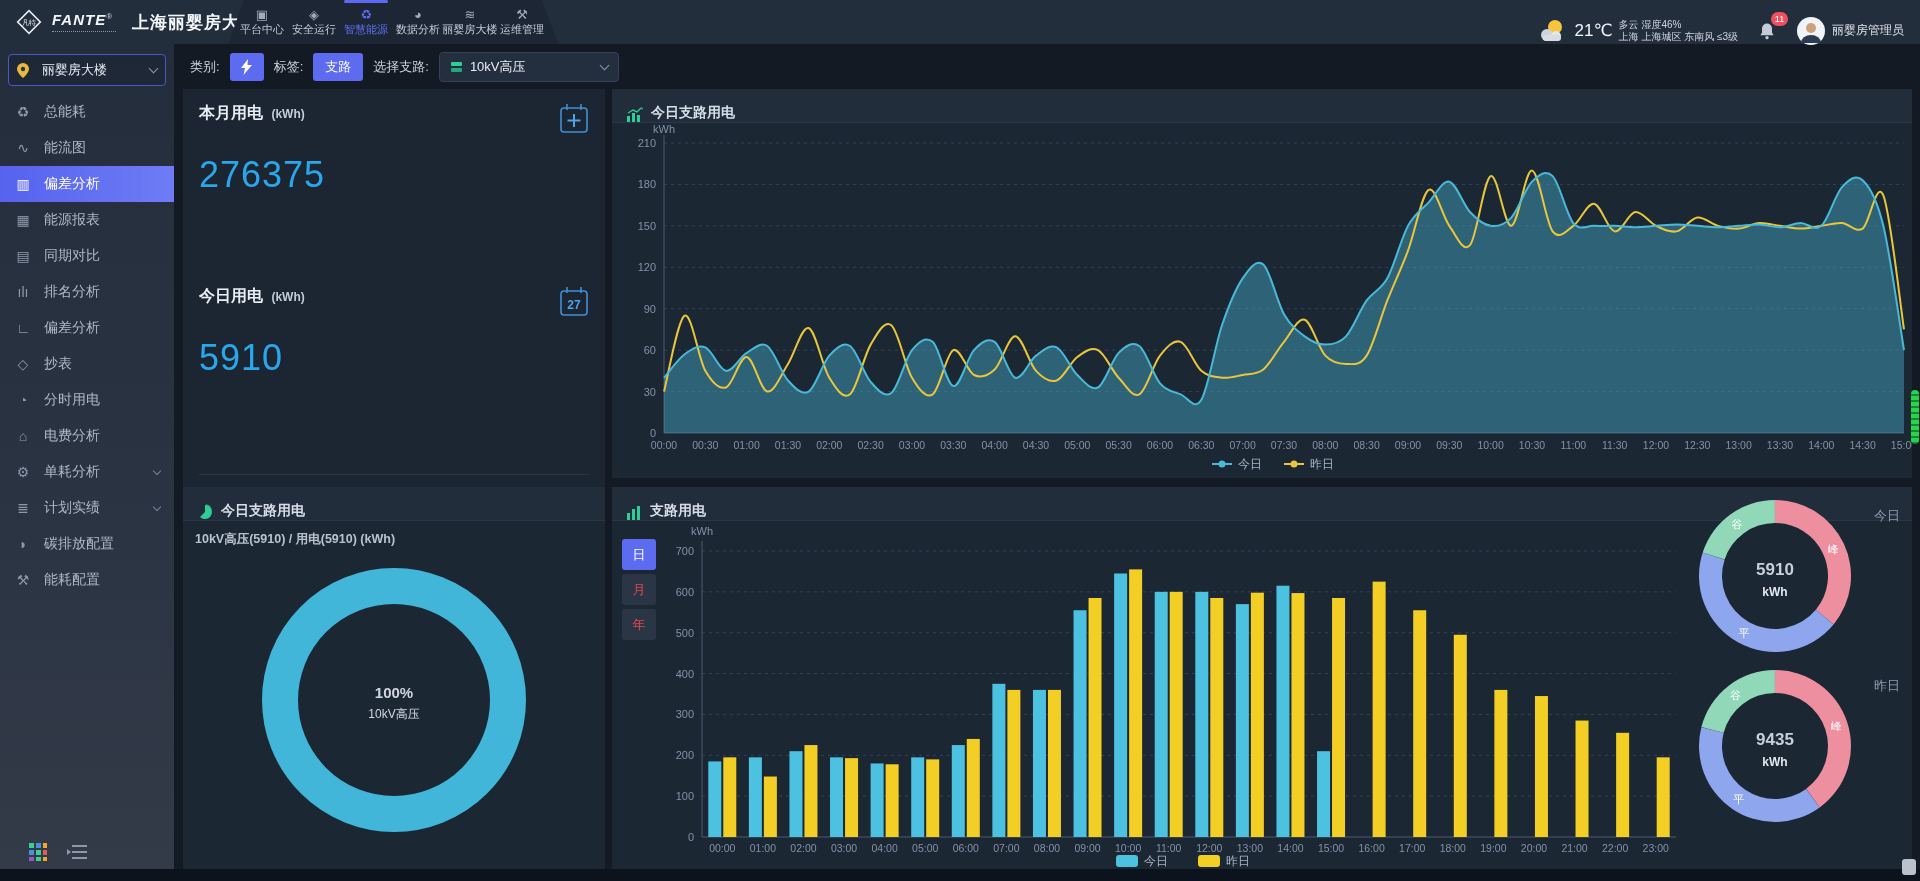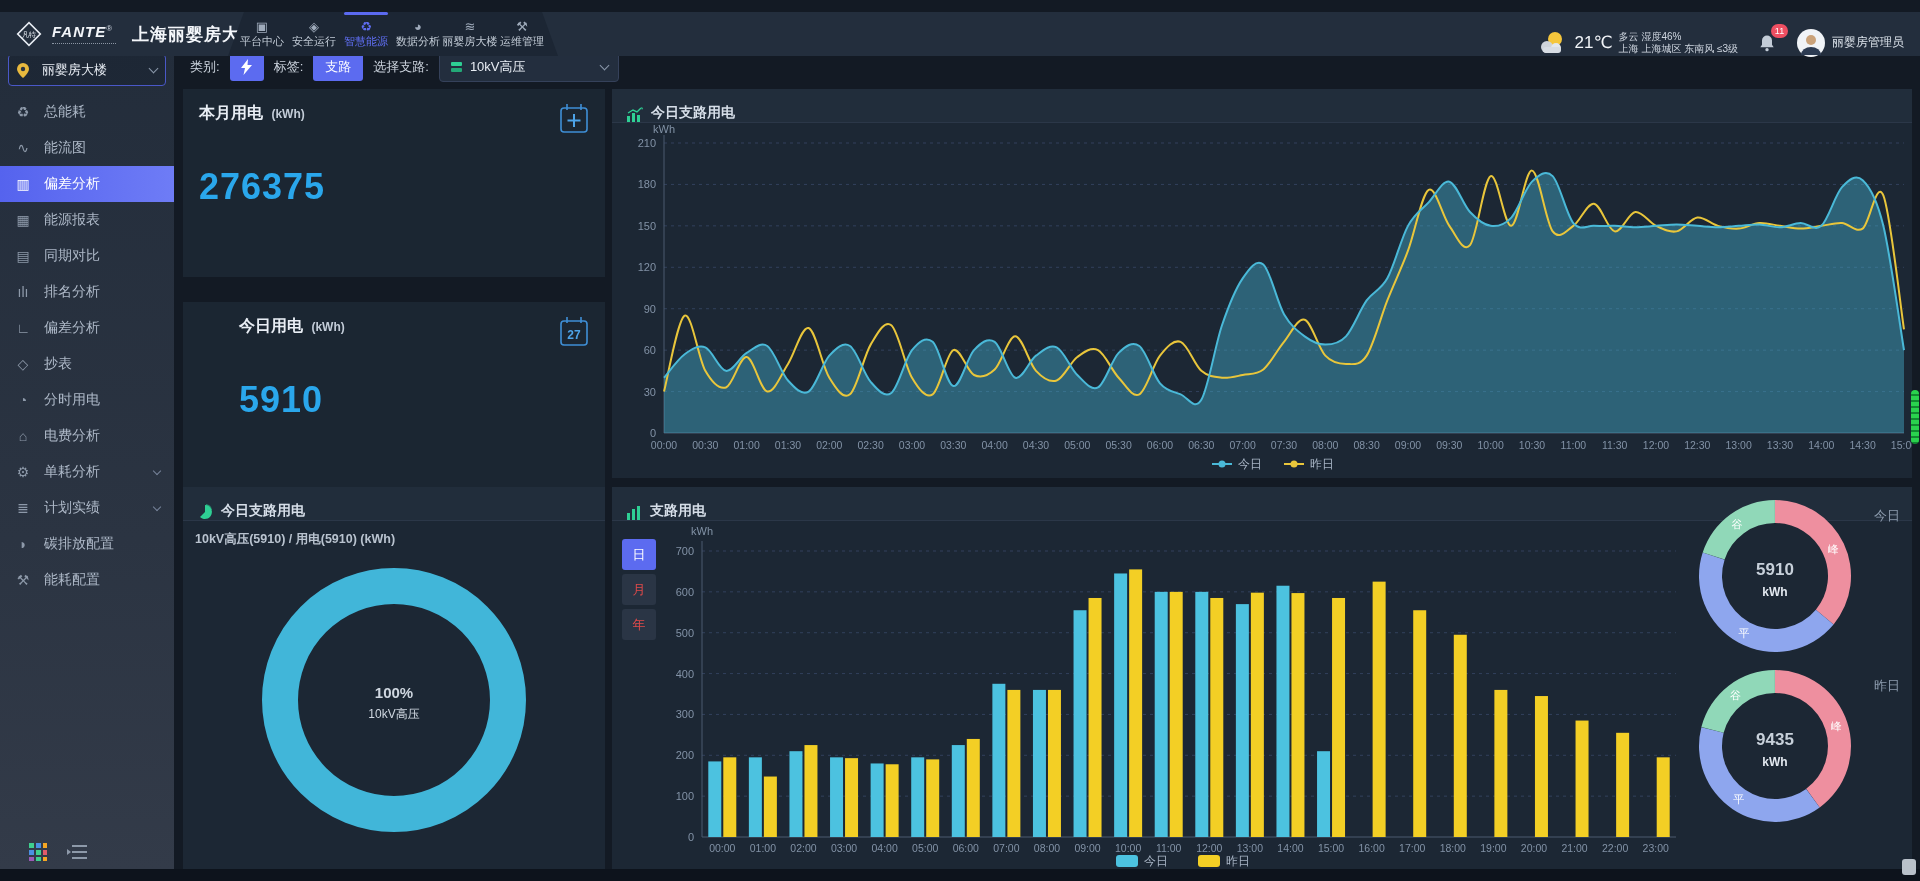--- a/index.html
+++ b/index.html
@@ -1,21 +1,21 @@
 <!DOCTYPE html>
 <html><head>
 <meta charset="utf-8">
 <style>
   * { margin:0; padding:0; box-sizing:border-box; }
   html,body { width:1920px; height:881px; overflow:hidden; background:#131a24;
     font-family:"Liberation Sans","DejaVu Sans",sans-serif; color:#dfe6ee; }
   svg { font-family:inherit; }
 
   
-  #app-header { position:absolute; left:0; top:12px; width:1920px; height:44px;
+  #app-header { position:absolute; left:0; top:0; width:1920px; height:44px;
     background:#232e3d; display:flex; align-items:center; z-index:5; }
   #logo-wrap { display:flex; align-items:center; gap:8px; padding-left:14px; }
   #logo-diamond { width:30px; height:30px; }
   #logo-texts { line-height:1; }
   #logo-name { font-style:italic; font-weight:bold; font-size:15px; letter-spacing:1px; color:#f2f5f9; }
   #logo-reg { font-size:8px; vertical-align:super; color:#cfd6e0; }
   #logo-tagline { margin-top:3px; width:64px; border-top:1px dotted #8b95a3; }
   #building-title { font-size:17px; font-weight:bold; color:#f4f7fb; margin-left:16px; letter-spacing:1px; }
   #nav-bg { position:absolute; left:228px; top:0; width:330px; height:44px; background:#1c2634;
     clip-path:polygon(16px 0,314px 0,330px 44px,0 44px); }
@@ -63,28 +63,28 @@
   #category-btn { width:34px; }
   #tag-btn { padding:0 12px; font-size:13px; }
   #branch-select { width:180px; height:30px; background:#232e3e; border:1px solid #35415a; border-radius:4px;
     display:flex; align-items:center; gap:7px; padding:0 10px; cursor:pointer; }
   #branch-select .bval { font-size:13px; color:#e8edf4; flex:1; }
 
   
   .card { position:absolute; background:#1b2632; }
   .panel { position:absolute; background:#1c2734; }
   #card-month { left:183px; top:89px;  width:422px; height:188px; }
-  #card-today { left:183px; top:302px; width:422px; height:246px;padding-left:40px; }
+  #card-today { left:183px; top:272px; width:422px; height:246px; }
   #donut-panel{ left:183px; top:487px; width:422px; height:382px; }
   #line-panel { left:612px; top:89px;  width:1300px; height:389px; }
   #bar-panel  { left:612px; top:487px; width:1300px; height:382px; }
   .card-inner { padding:14px 16px; height:100%; position:relative; }
   .card-title { font-size:16px; color:#e9eef5; font-weight:bold; }
   .card-unit { font-size:12px; color:#c3ccd8; font-weight:bold; margin-left:4px; }
-  .card-value { font-size:36px; font-weight:bold; color:#2aa7ec; margin-top:42px; letter-spacing:1px; }
+  .card-value { font-size:36px; font-weight:normal; color:#2aa7ec; margin-top:30px; letter-spacing:1px; }
   .card-footer { position:absolute; left:16px; right:16px; bottom:0; height:44px; border-top:1px solid #2a3545;
     display:flex; align-items:center; gap:8px; font-size:13px; }
   .cmp-label { color:#8393a5; }
   .cmp-value { color:#c3cdd9; }
   .cmp-pct { color:#3bd08f; margin-left:6px; }
   .tri-down { width:0; height:0; border-left:5px solid transparent; border-right:5px solid transparent;
     border-top:7px solid #3bd08f; display:inline-block; margin-left:2px; }
   .cal-icon { position:absolute; right:14px; top:12px; }
   .panel-header { height:34px; display:flex; align-items:flex-end; gap:8px; padding:0 14px;
     background:#212d3b; border-bottom:1px solid #2b3748; }

